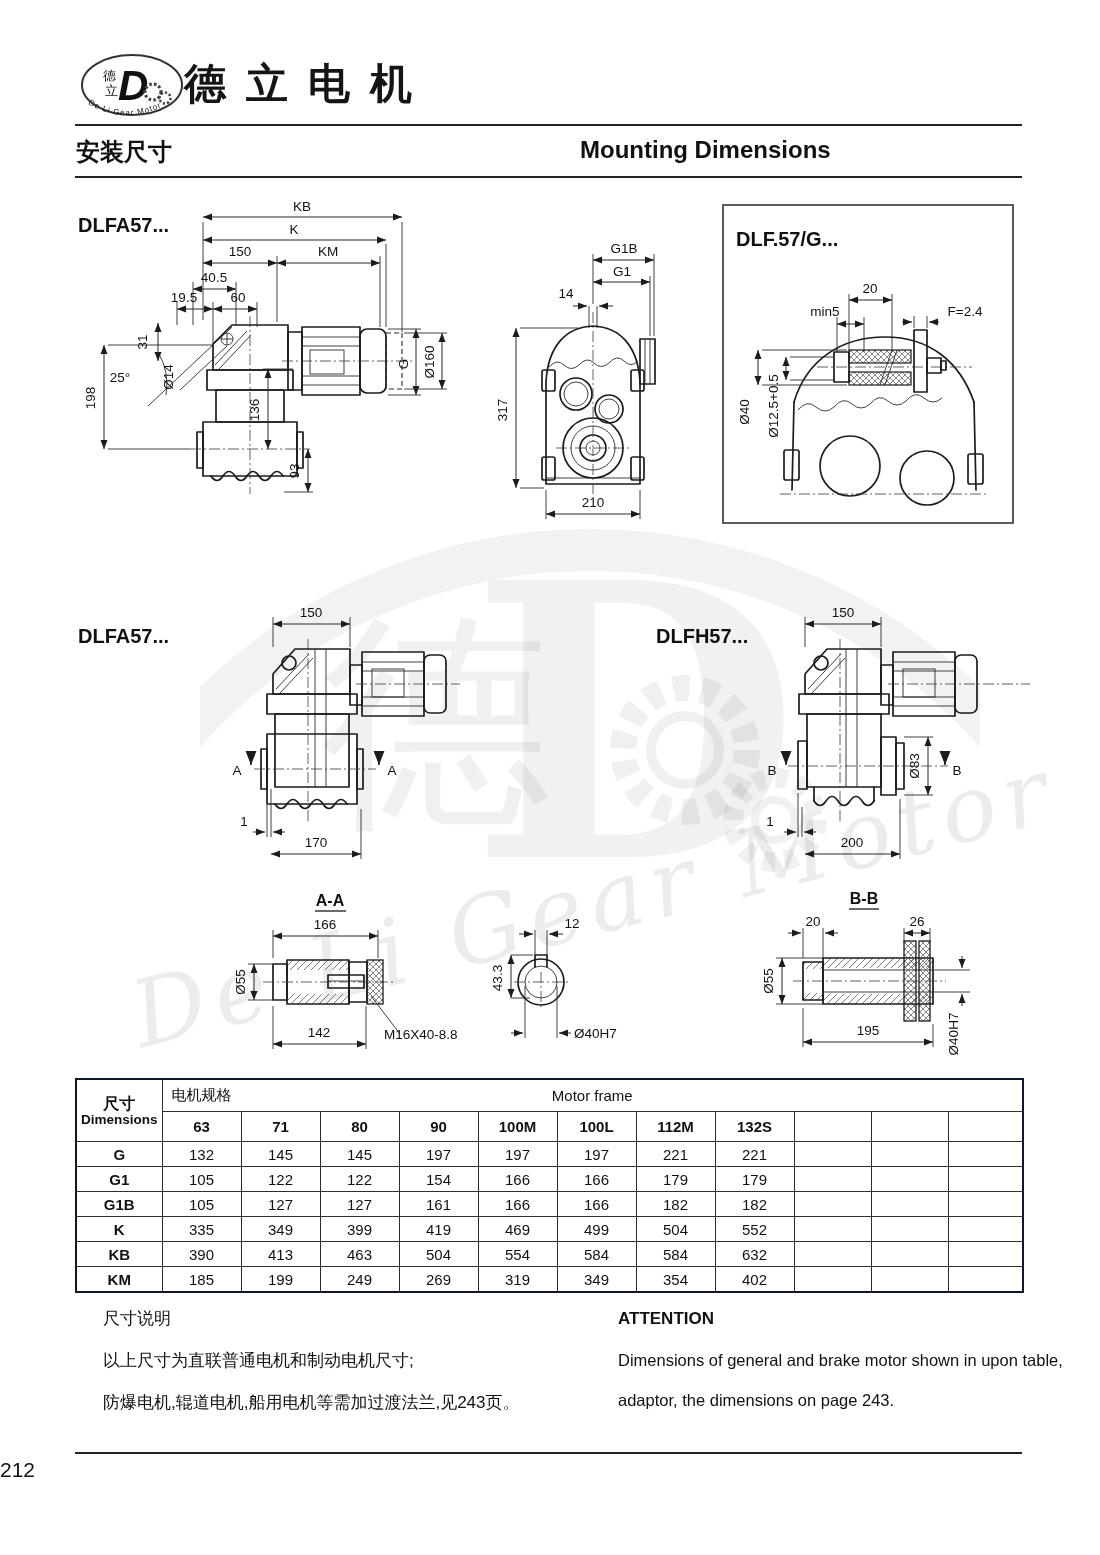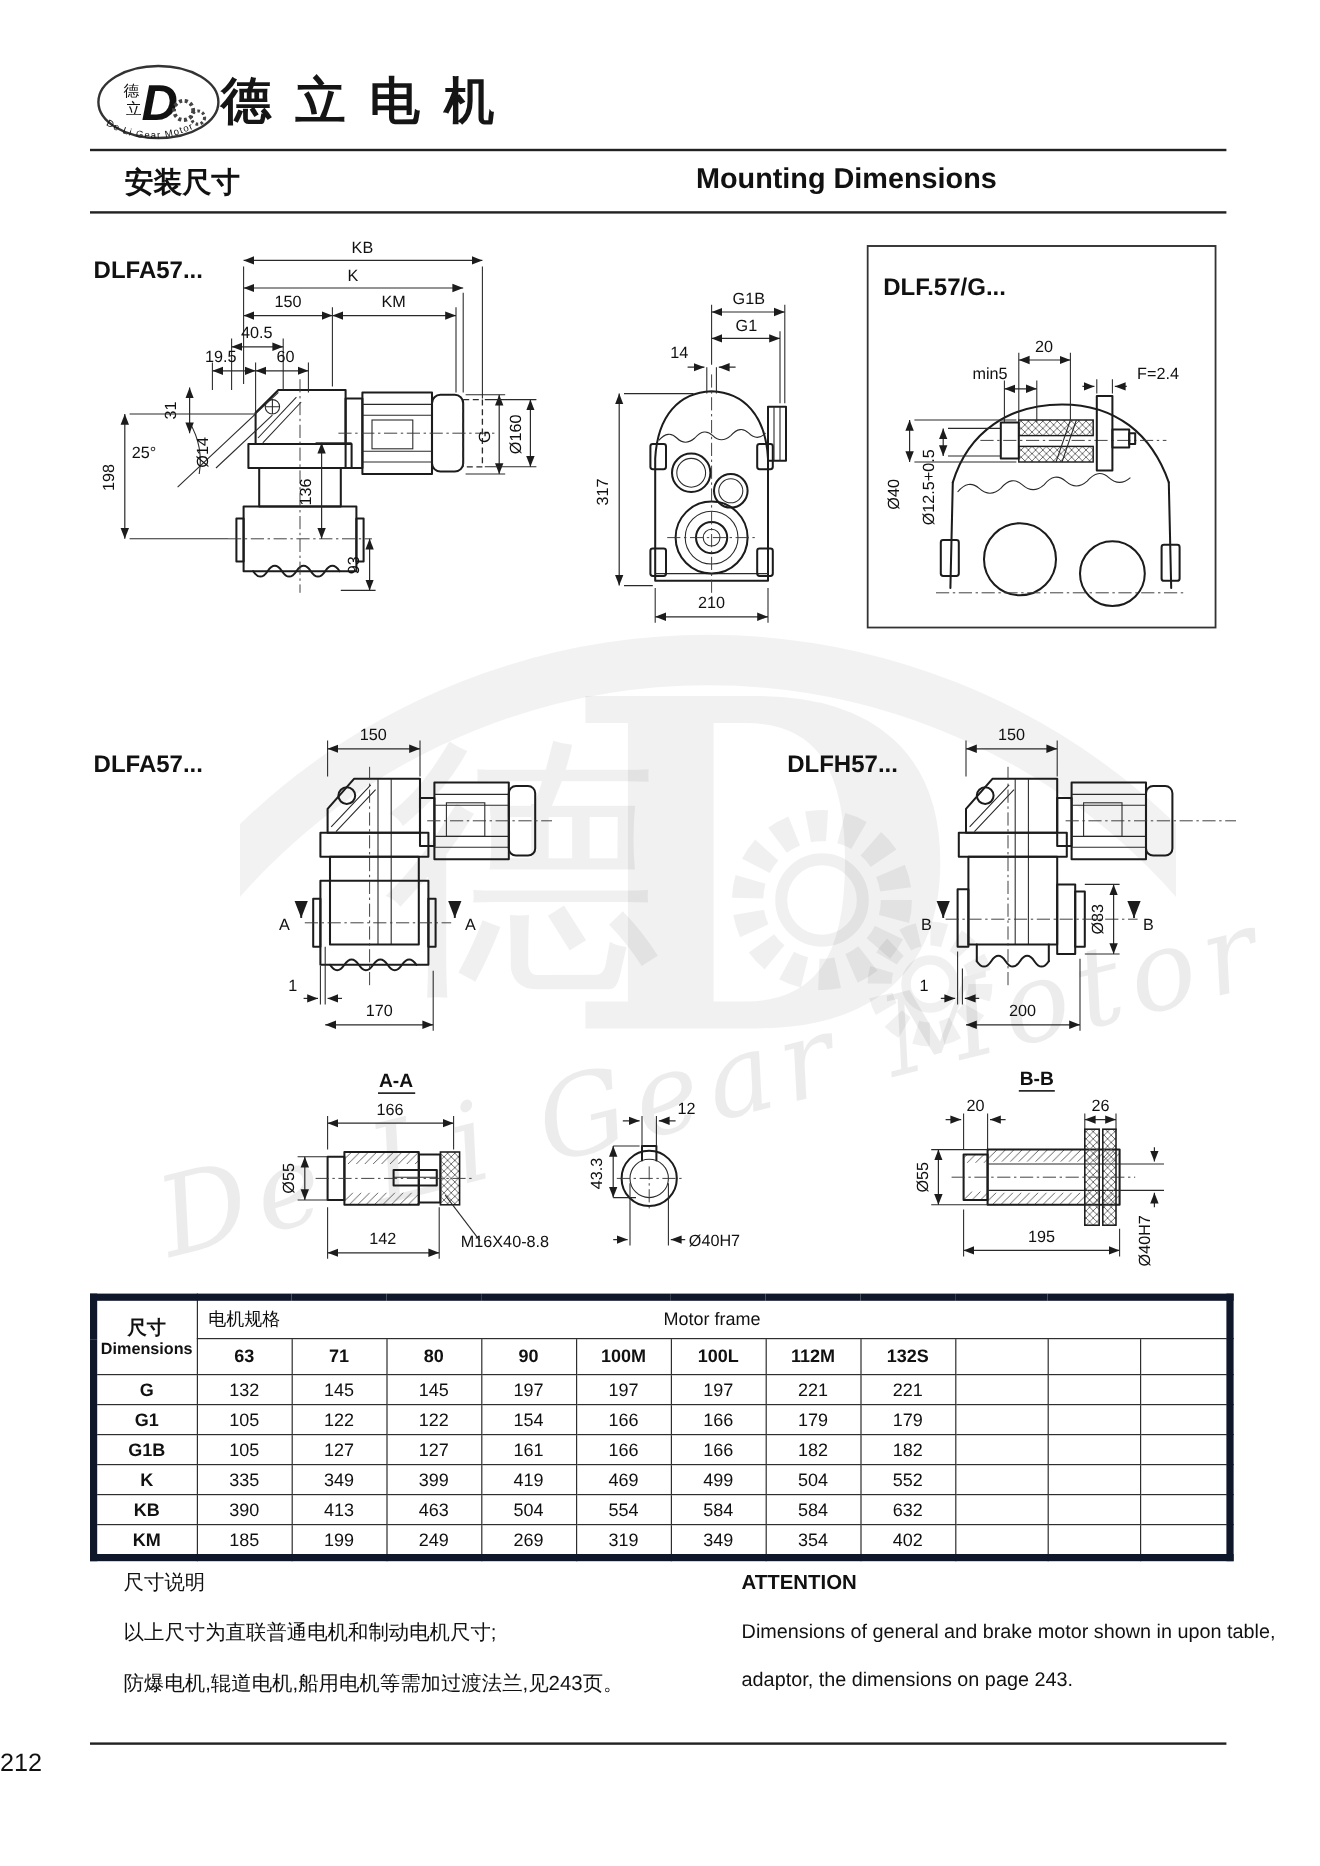--- a/index.html
+++ b/index.html
@@ -3,40 +3,40 @@
 <meta charset="utf-8">
 <style>
   html,body{margin:0;padding:0;background:#e8e8e8;}
   .page{position:relative;width:1100px;height:1555px;background:#ffffff;margin:0 auto;overflow:hidden;
         font-family:"Liberation Sans","DejaVu Sans",sans-serif;color:#111;}
   .abs{position:absolute;}
   .hline{position:absolute;left:75px;width:947px;height:2px;background:#222;}
   
   .brand{position:absolute;left:184px;top:56px;font-family:"DejaVu Serif","Liberation Serif",serif;
          font-weight:bold;font-size:42px;letter-spacing:20px;color:#151515;}
-  .sec-cn{position:absolute;left:76px;top:136px;font-size:24px;font-weight:bold;margin-left:28px;}
+  .sec-cn{position:absolute;left:76px;top:136px;font-size:24px;font-weight:bold;}
   .sec-en{position:absolute;left:580px;top:136px;font-size:24px;font-weight:bold;}
   
   svg text{font-family:"Liberation Sans","DejaVu Sans",sans-serif;fill:#111;}
   .o{fill:none;stroke:#1c1c1c;stroke-width:1.7;stroke-linejoin:round;stroke-linecap:round;}
   .t{fill:none;stroke:#2a2a2a;stroke-width:0.9;}
   .d{fill:none;stroke:#2a2a2a;stroke-width:1;}
   .cl{fill:none;stroke:#3a3a3a;stroke-width:0.8;stroke-dasharray:11 3 2 3;}
   .dsh{fill:none;stroke:#2a2a2a;stroke-width:1.1;stroke-dasharray:5 3;}
   .dm{font-size:13.5px;text-anchor:middle;}
   .ft{font-size:20px;font-weight:bold;}
   .st{font-size:16px;font-weight:bold;text-anchor:middle;}
   .k3{fill:url(#xh3);stroke:#1c1c1c;stroke-width:1.2;}
   .h6{fill:url(#dh6);stroke:none;}
   .k6{fill:url(#xh6);stroke:#1c1c1c;stroke-width:1.3;}
   .h7{fill:url(#dh7);stroke:none;}
   .k7{fill:url(#xh7);stroke:#1c1c1c;stroke-width:1.3;}
   
   .dims-table{position:absolute;left:75px;top:1078px;width:947px;border-collapse:collapse;
-              table-layout:fixed;border:6px solid #0f172a;}
+              table-layout:fixed;border:2px solid #0f172a;}
   .dims-table td{border:1.4px solid #2e2e2e;text-align:center;padding:0;font-size:15px;color:#111;}
   .dims-table tr.h1 td{height:31px;}
   .dims-table tr.h2 td{height:29px;}
   .dims-table tr.r td{height:24px;}
   .c1cn{font-size:16px;font-weight:bold;line-height:17px;}
   .c1en{font-size:13.5px;line-height:15px;font-weight:bold;}
   .mh{position:relative;text-align:center;}
   .spec{position:absolute;left:9px;top:6px;font-size:15px;}
   .fr{font-weight:bold;}
   .lbl{font-weight:bold;}

